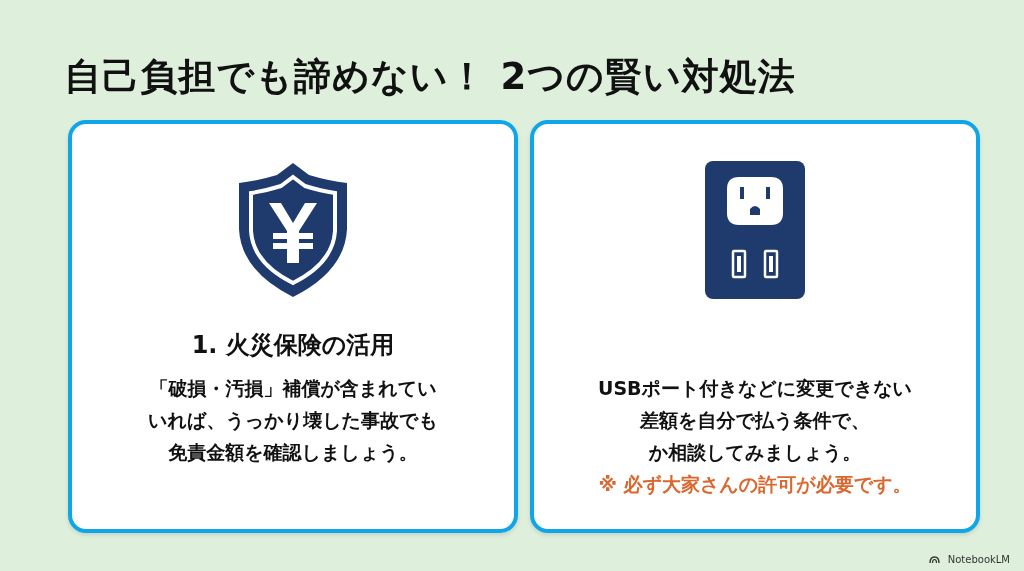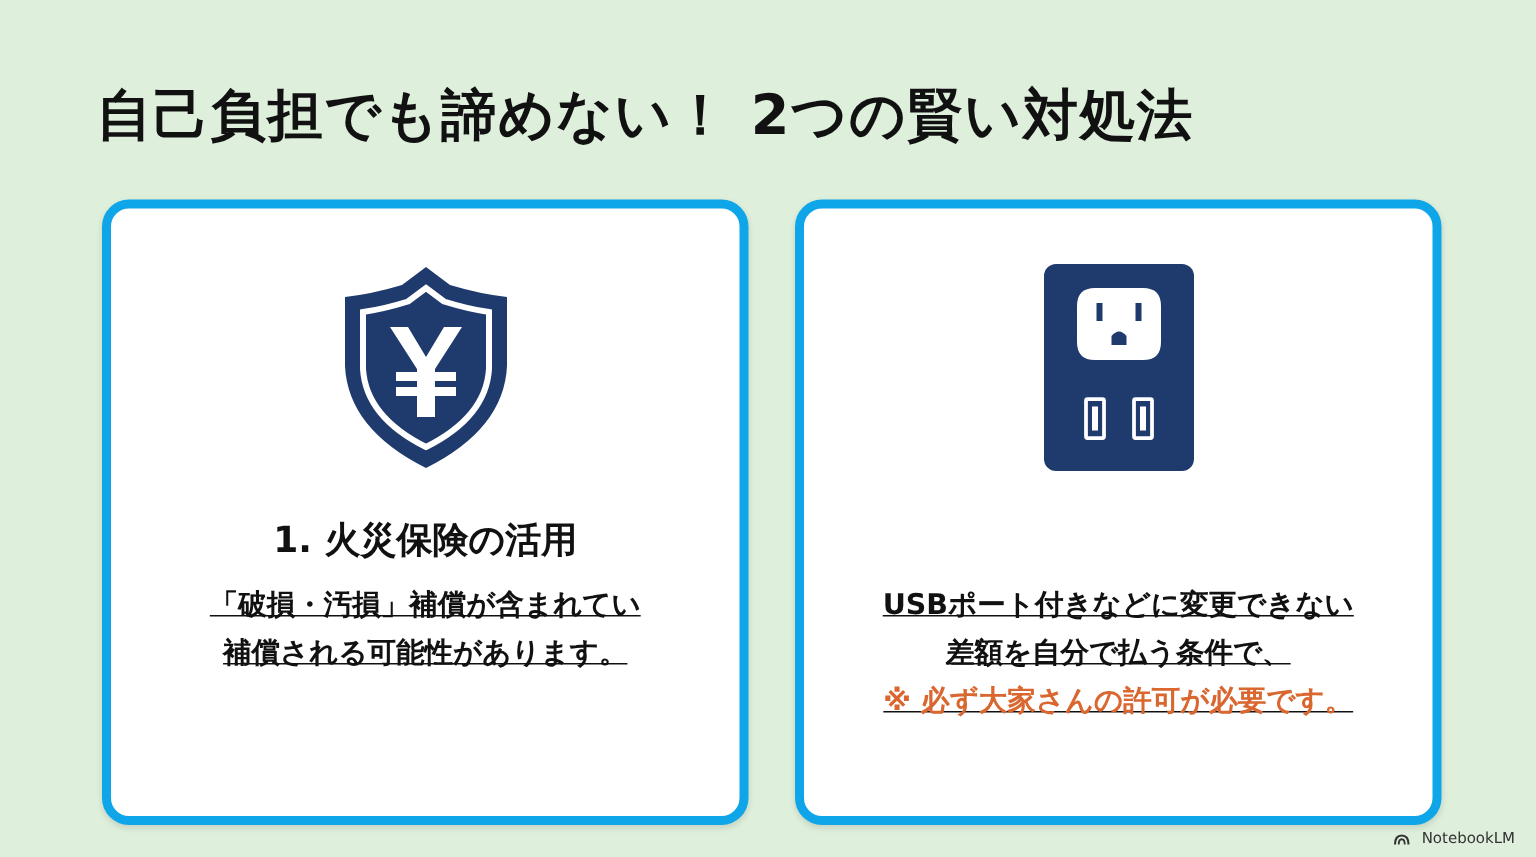--- a/index.html
+++ b/index.html
@@ -9,34 +9,35 @@
       font-family:"DejaVu Sans", "Liberation Sans", sans-serif;
       position:relative;
       color:#111;
     }
     .title {
       position:absolute; left:0; top:52px; width:860px;
       text-align:center; font-size:37px; font-weight:bold; letter-spacing:1px;
       color:#111;
     }
     .card {
-      position:absolute; top:133px; height:405px; width:419px;
-      background:#fff; border:6px solid #0ea5e9; border-radius:18px;
+      position:absolute; top:120px; height:405px; width:419px;
+      background:#fff; border:4px solid #0ea5e9; border-radius:18px;
       box-shadow:0 2px 4px rgba(0,0,0,0.12);
+      padding-left:23px;
     }
     .card.c1 { left:68px; }
     .card.c2 { left:530px; }
     .icon-wrap { position:absolute; top:35px; left:0; width:100%; height:150px; display:flex; justify-content:center; }
     .heading {
       position:absolute; top:205px; left:0; width:100%;
       text-align:center; font-size:24px; font-weight:bold;
     }
     .body {
       position:absolute; top:248px; left:0; width:100%;
-      text-align:center; font-size:19px; font-weight:bold; line-height:32px;text-decoration:underline;
+      text-align:center; font-size:19px; font-weight:bold; line-height:32px;
     }
     .body div { white-space:nowrap; }
     .note { color:#d9672f; }
     .watermark {
       position:absolute; right:14px; bottom:6px; font-size:10px; color:#333;
       display:flex; align-items:center; gap:8px;
     }
   </style>
 </head>
 <body>
@@ -52,41 +53,43 @@
         <polygon points="34,44 46,44 58,64 70,44 82,44 64,72 52,72"></polygon>
         <rect x="52" y="68" width="12" height="36"></rect>
         <rect x="38" y="74" width="40" height="6"></rect>
         <rect x="38" y="84" width="40" height="6"></rect>
       </g>
     </svg>
   </div>
   <div class="heading">1. 火災保険の活用</div>
   <div class="body">
     <div>「破損・汚損」補償が含まれてい</div>
-    <div>補償される可能性があります。</div>
+    <div>いれば、うっかり壊した事故でも</div>
+    <div>免責金額を確認しましょう。</div>
   </div>
 </div>
 
 <div class="card c2">
   <div class="icon-wrap">
     <svg width="104" height="142" viewBox="0 0 104 142">
       <rect x="2" y="2" width="100" height="138" rx="8" fill="#1f3a6d"></rect>
       <path d="M24 30 Q24 18 36 18 L68 18 Q80 18 80 30 L80 54 Q80 66 68 66 L36 66 Q24 66 24 54 Z" fill="#fff"></path>
       <rect x="37" y="28" width="4" height="12" fill="#1f3a6d"></rect>
       <rect x="63" y="28" width="4" height="12" fill="#1f3a6d"></rect>
       <path d="M47 56 L47 50 Q52 44 57 50 L57 56 Z" fill="#1f3a6d"></path>
       <rect x="30" y="92" width="12" height="26" rx="1" fill="none" stroke="#fff" stroke-width="2.5"></rect>
       <rect x="34" y="97" width="4" height="16" fill="#fff"></rect>
       <rect x="62" y="92" width="12" height="26" rx="1" fill="none" stroke="#fff" stroke-width="2.5"></rect>
       <rect x="66" y="97" width="4" height="16" fill="#fff"></rect>
     </svg>
   </div>
   <div class="body">
     <div>USBポート付きなどに変更できない</div>
     <div>差額を自分で払う条件で、</div>
+    <div>か相談してみましょう。</div>
     <div class="note">※ 必ず大家さんの許可が必要です。</div>
   </div>
 </div>
 
 <div class="watermark">
   <svg width="11" height="9" viewBox="0 0 11 9">
     <path d="M1 8 Q1 2 5.5 2 Q10 2 10 8" fill="none" stroke="#333" stroke-width="1.4"></path>
     <path d="M3.5 8 Q3.5 4.5 5.5 4.5 Q7.5 4.5 7.5 8" fill="none" stroke="#333" stroke-width="1.2"></path>
   </svg>
   <span>NotebookLM</span>

